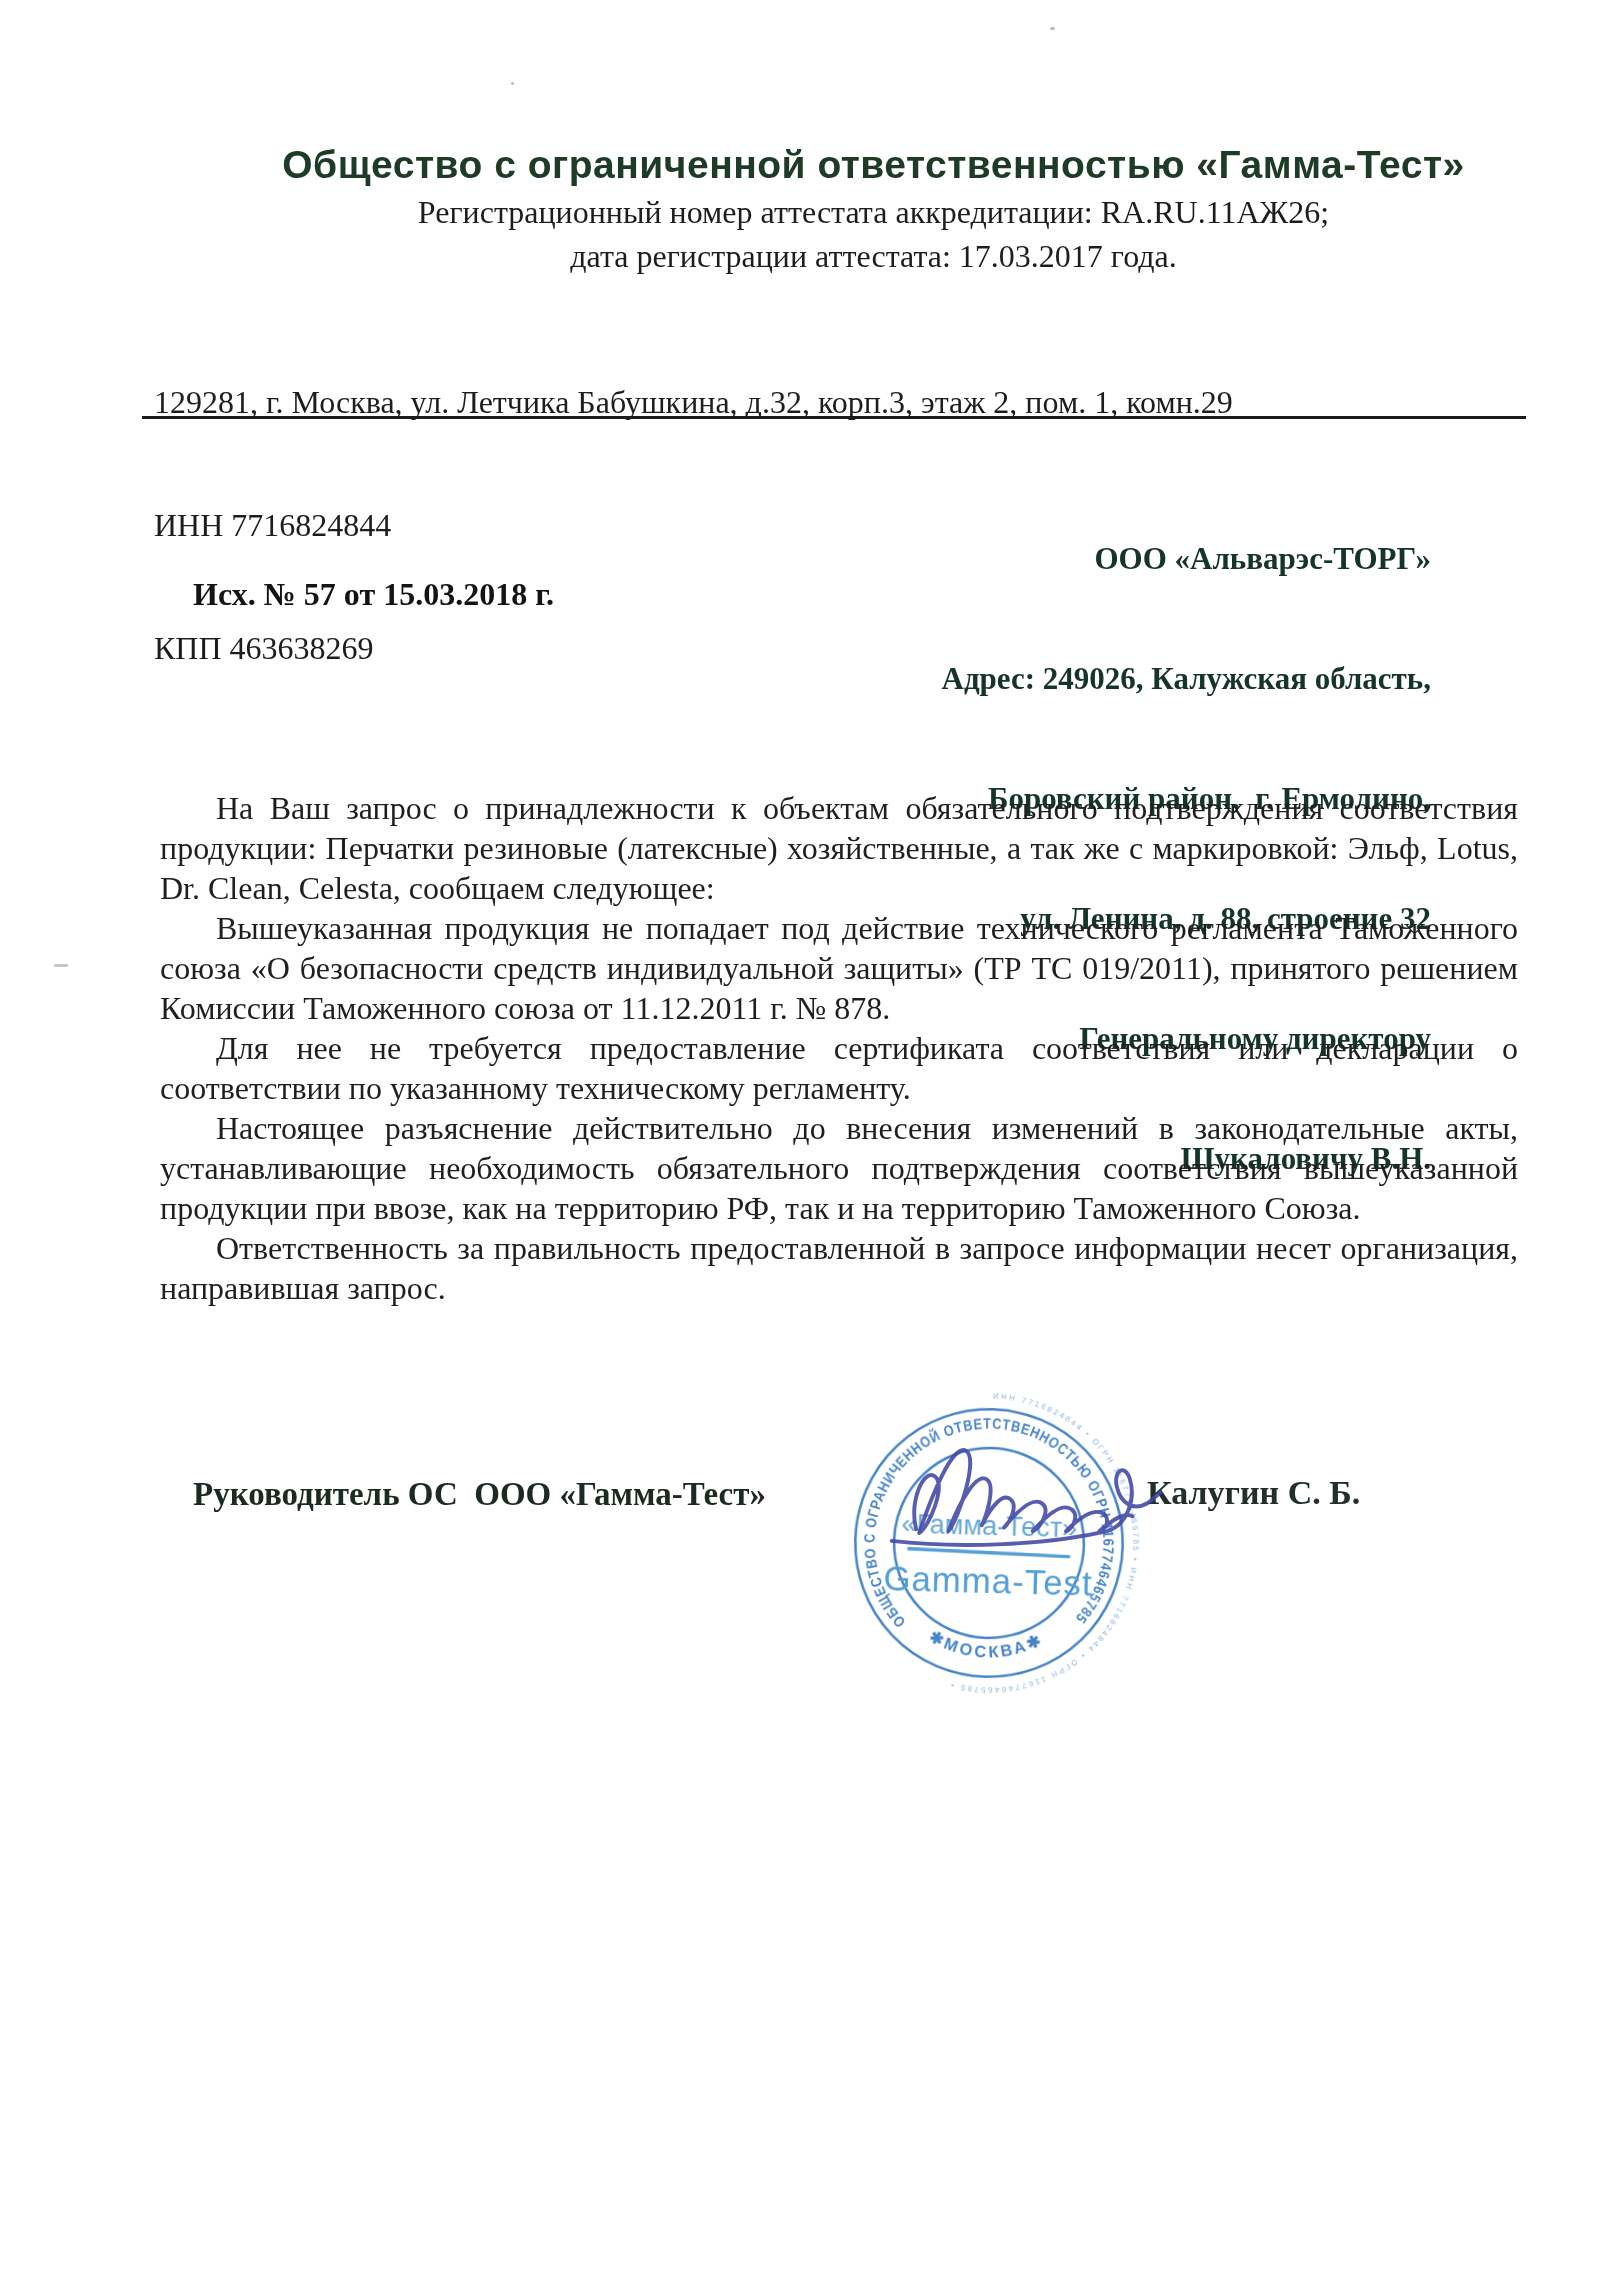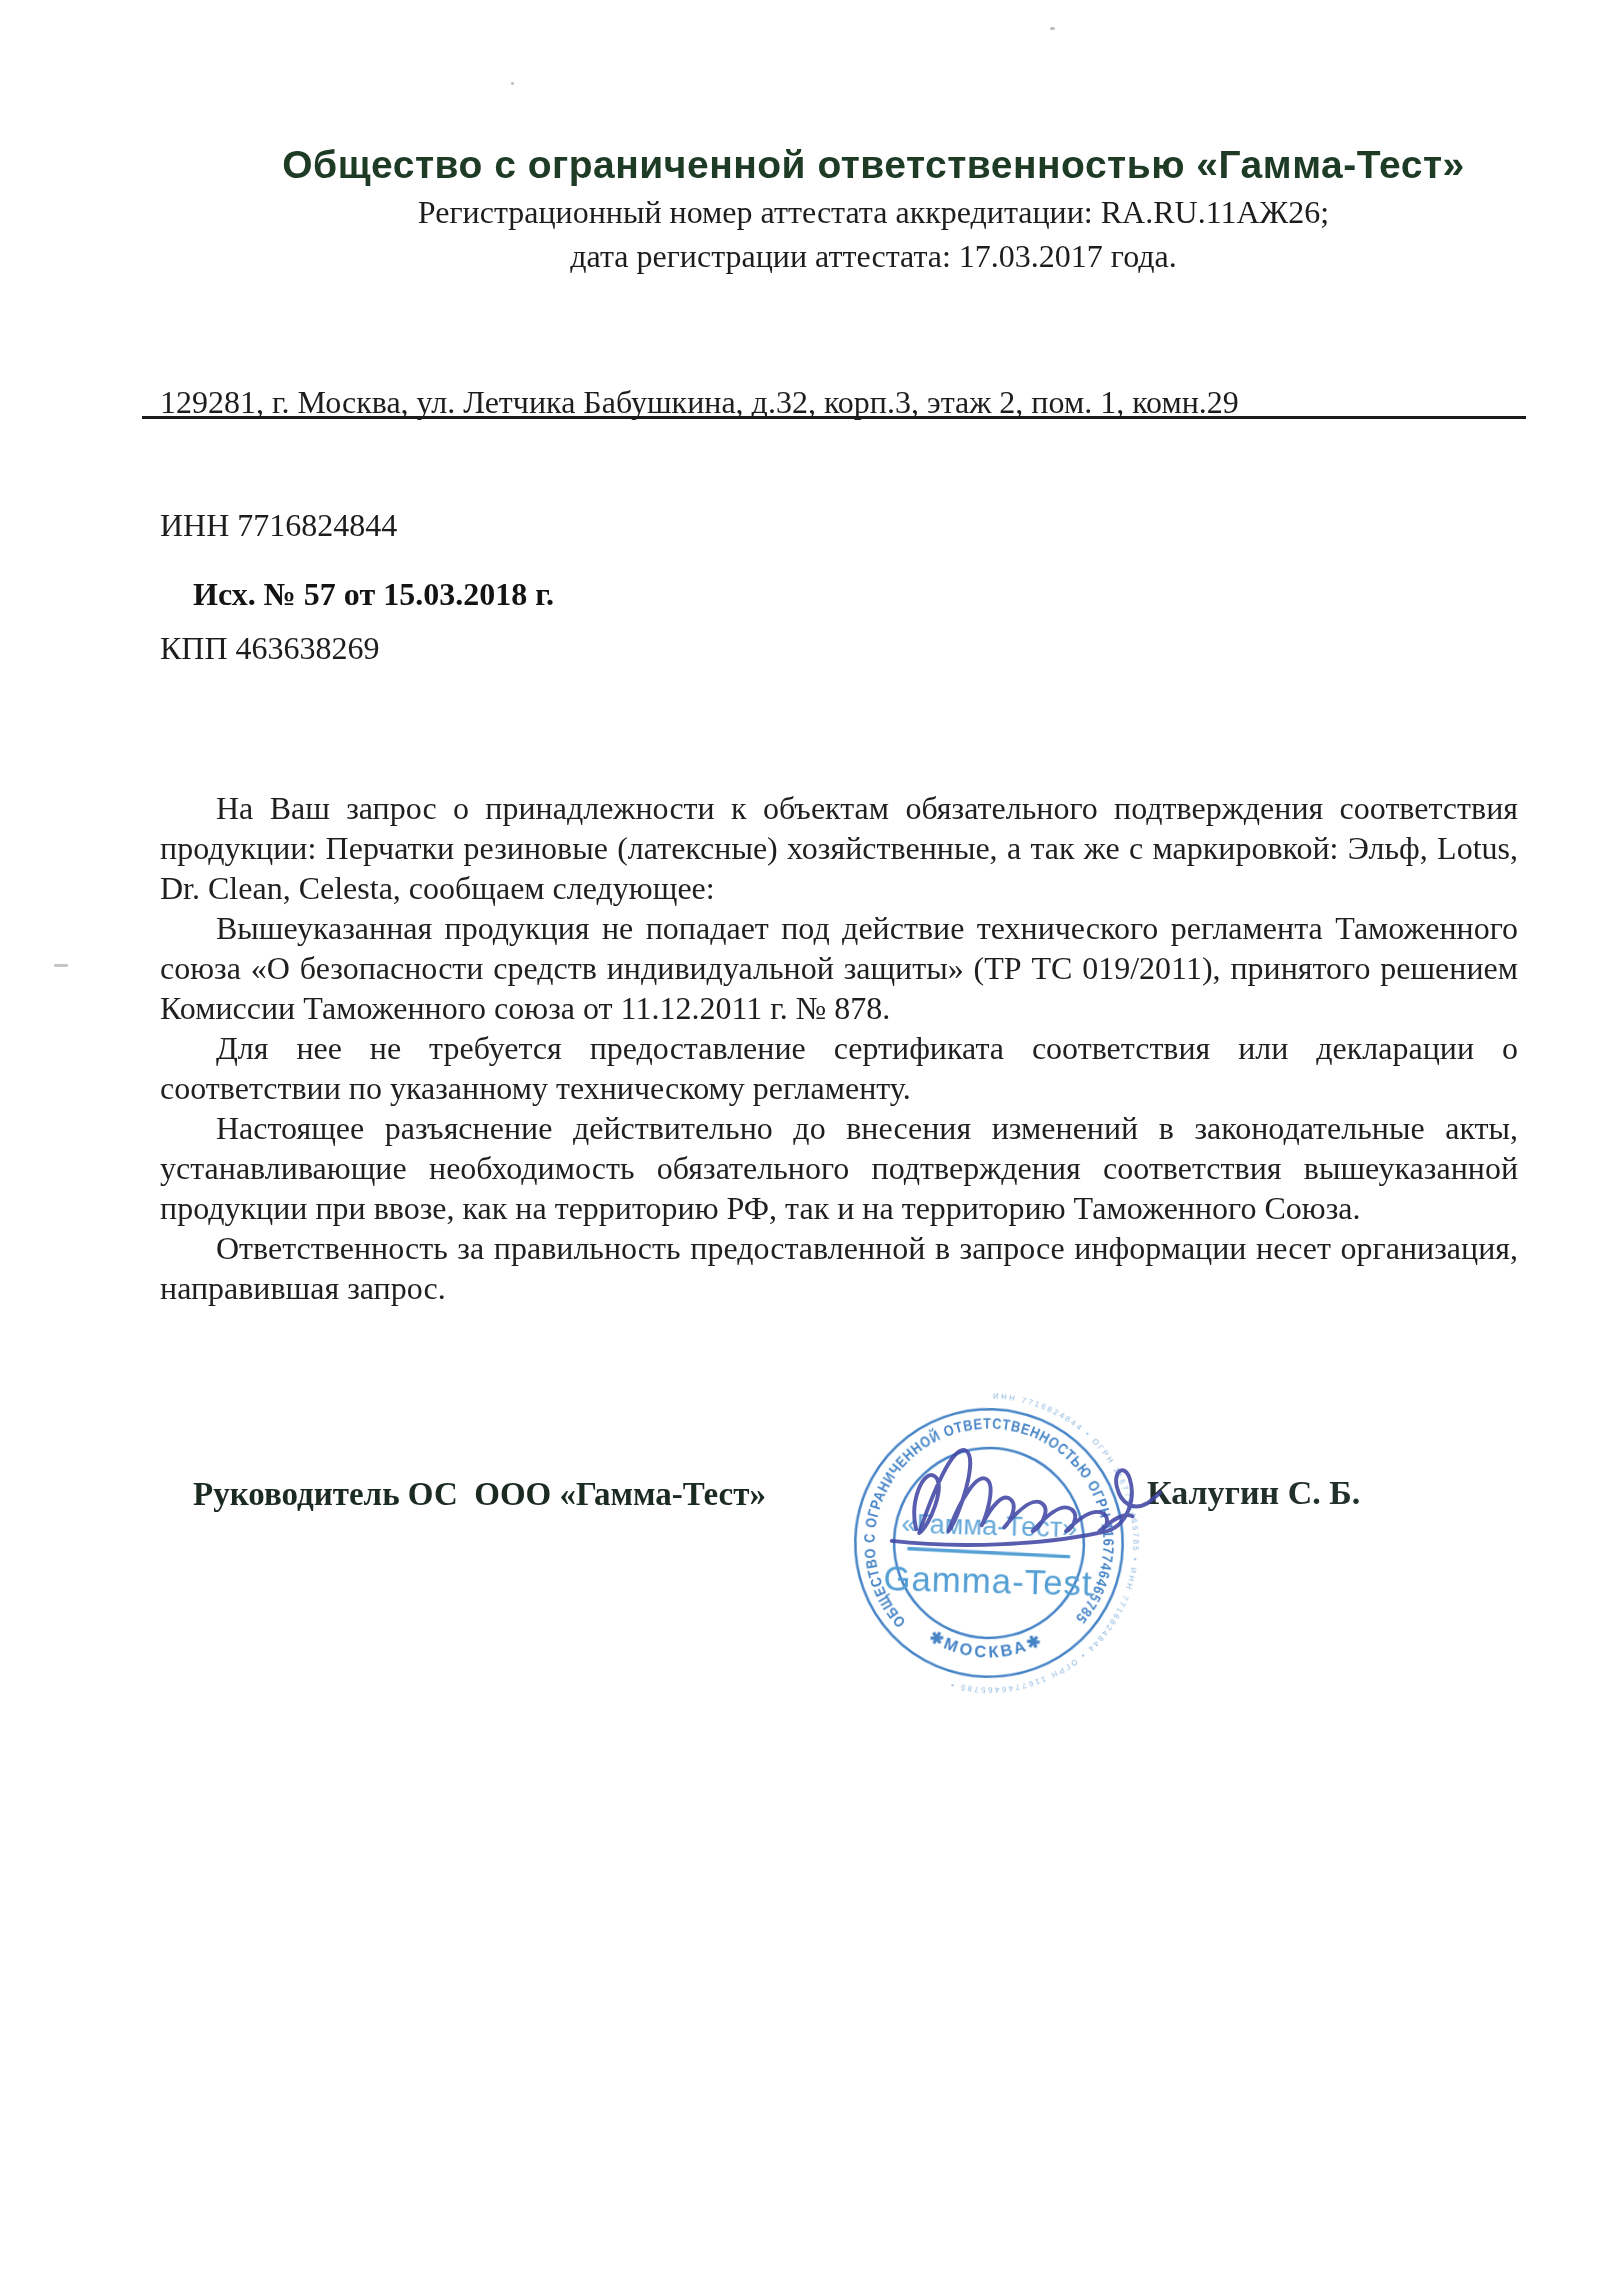--- a/index.html
+++ b/index.html
@@ -21,21 +21,21 @@
     font-weight: bold; font-size: 39px; letter-spacing: 0.5px;
     color: #1e3b26;
   }
   .sub1, .sub2 {
     position: absolute; left: 127px; width: 1493px; text-align: center;
     font-size: 32px; color: #1d1d1b;
   }
   .sub1 { top: 194px; }
   .sub2 { top: 238px; }
   .addr-block {
-    position: absolute; left: 160px; top: 300px;
+    position: absolute; left: 154px; top: 300px;
     font-size: 32px; line-height: 41px; color: #1d1d1b;
     white-space: pre;
   }
   .rule {
     position: absolute; left: 142px; top: 416px; width: 1384px; height: 2.9px;
     background: #1b1b1b;
   }
   
   .doc-type {
     position: absolute; left: 193px; top: 464px;
@@ -101,20 +101,28 @@
   <div class="addr-block">
     <div>129281, г. Москва, ул. Летчика Бабушкина, д.32, корп.3, этаж 2, пом. 1, комн.29</div>
     <div>ИНН 7716824844</div>
     <div>КПП 463638269</div>
   </div>
 
   <div class="rule"></div>
 
   <div class="outgoing">Исх. № 57 от 15.03.2018 г.</div>
 
+  <div class="recipient">
+    <div>ООО «Альварэс-ТОРГ»</div>
+    <div>Адрес: 249026, Калужская область,</div>
+    <div>Боровский район,  г. Ермолино,</div>
+    <div>ул. Ленина, д. 88, строение 32</div>
+    <div>Генеральному директору</div>
+    <div>Шукаловичу В.Н.</div>
+  </div>
 
   <div class="body-text">
     <p>На Ваш запрос о принадлежности к объектам обязательного подтверждения соответствия продукции: Перчатки резиновые (латексные) хозяйственные, а так же с маркировкой: Эльф, Lotus,  Dr. Clean, Celesta, сообщаем следующее:</p>
     <p>Вышеуказанная продукция не попадает под действие технического регламента Таможенного союза  «О безопасности средств индивидуальной защиты» (ТР ТС 019/2011), принятого решением Комиссии Таможенного союза от 11.12.2011 г. № 878.</p>
     <p>Для нее не требуется предоставление сертификата соответствия или декларации о соответствии по указанному техническому регламенту.</p>
     <p>Настоящее разъяснение действительно до внесения изменений в законодательные акты, устанавливающие необходимость обязательного подтверждения соответствия вышеуказанной продукции при ввозе, как на территорию РФ, так и на территорию Таможенного Союза.</p>
     <p>Ответственность за правильность предоставленной в запросе информации несет организация, направившая запрос.</p>
   </div>
 
   <div class="sign-label">Руководитель ОС  ООО «Гамма-Тест»</div>

